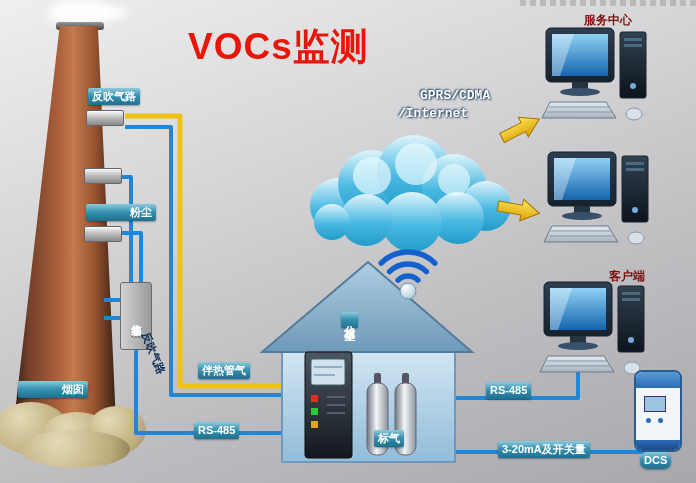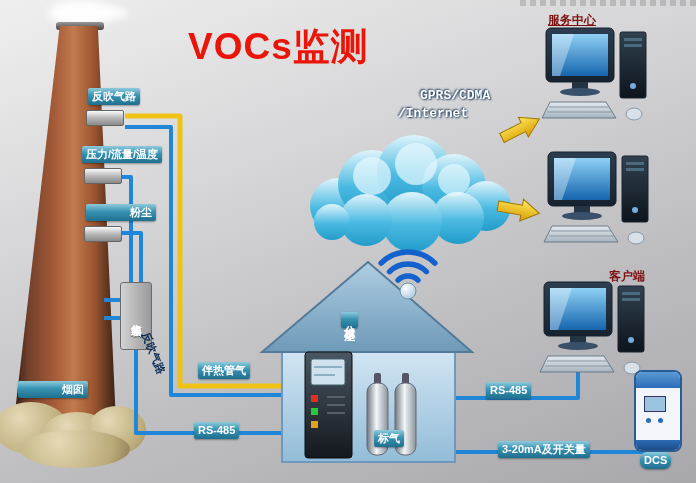--- a/index.html
+++ b/index.html
@@ -264,31 +264,30 @@
 
   <div class="dcs">
     <div class="band-top"></div>
     <div class="band-bot"></div>
     <div class="scr"></div>
     <div class="dot" style="left:10px;top:46px;"></div>
     <div class="dot" style="left:22px;top:46px;"></div>
   </div>
 
   <div class="tlabel" style="left:88px;top:88px;">反吹气路</div>
-  <div class="tlabel" style="left:82px;top:146px;">压力/流量/温度</div>
   <div class="tlabel" style="left:86px;top:204px;padding-left:44px;">粉尘</div>
   <div class="tlabel" style="left:18px;top:381px;padding-left:44px;">烟囱</div>
   <div class="tlabel" style="left:198px;top:362px;">伴热管气</div>
   <div class="tlabel" style="left:194px;top:422px;">RS-485</div>
   <div class="tlabel" style="left:486px;top:382px;">RS-485</div>
   <div class="tlabel" style="left:498px;top:441px;">3-20mA及开关量</div>
   <div class="tlabel" style="left:374px;top:430px;">标气</div>
   <div class="tlabel" style="left:640px;top:452px;border-radius:7px;">DCS</div>
   <div class="tlabel vlabel" style="left:341px;top:312px;">分析小屋</div>
   <div class="backblow">反吹气路</div>
 
   <div class="nettext" style="left:388px;top:88px;margin-left:32px;">GPRS/CDMA</div>
   <div class="nettext" style="left:398px;top:106px;">/Internet</div>
 
-  <div class="pclabel" style="left:548px;top:12px;text-decoration:underline;">服务中心</div>
+  <div class="pclabel" style="left:584px;top:12px;">服务中心</div>
   <div class="pclabel" style="left:586px;top:268px;margin-left:23px;">客户端</div>
 
 </div>
 
 </body></html>

